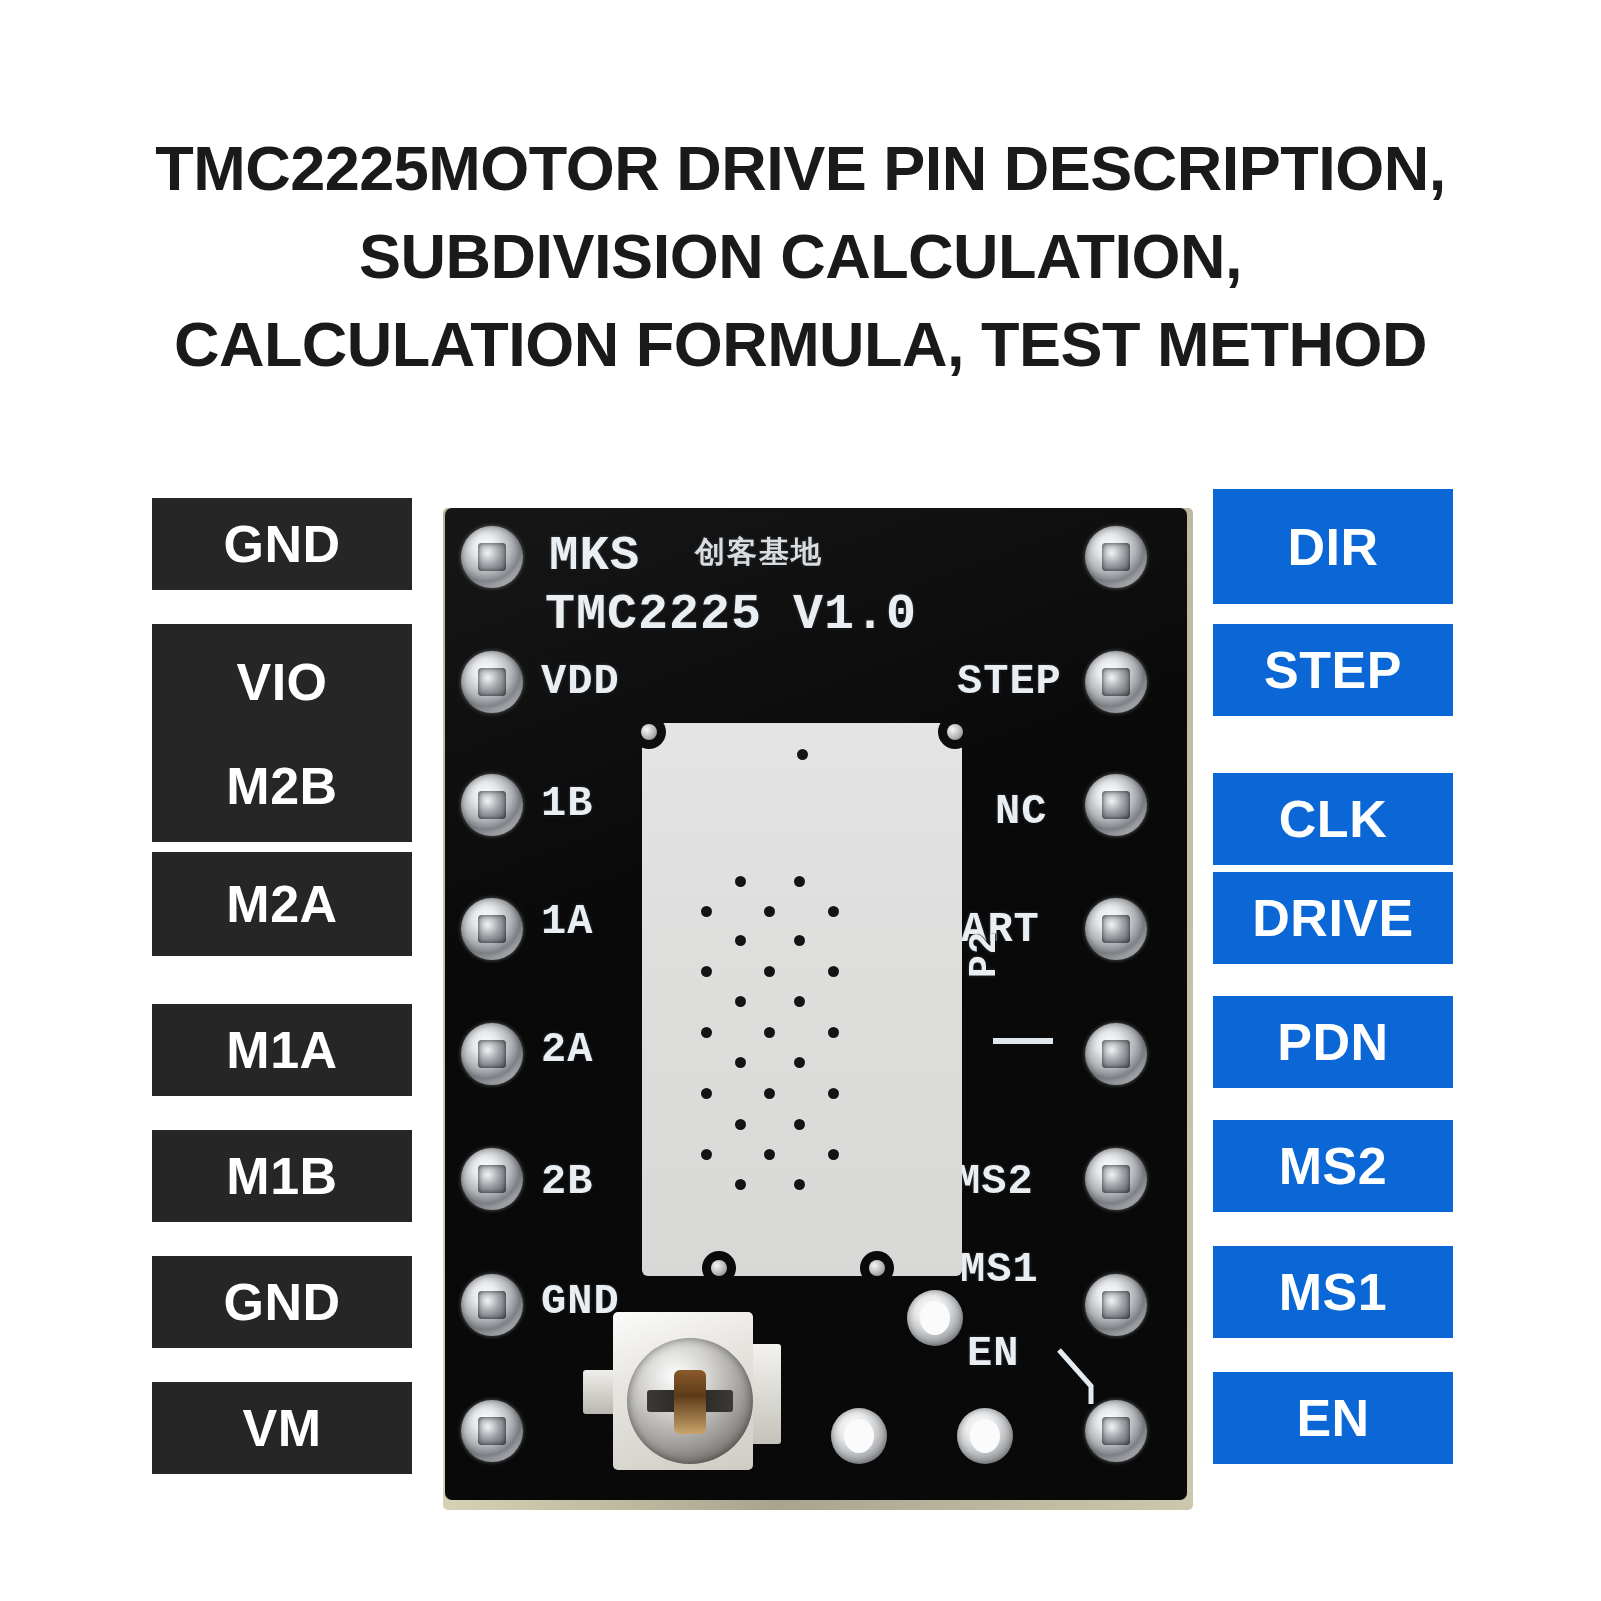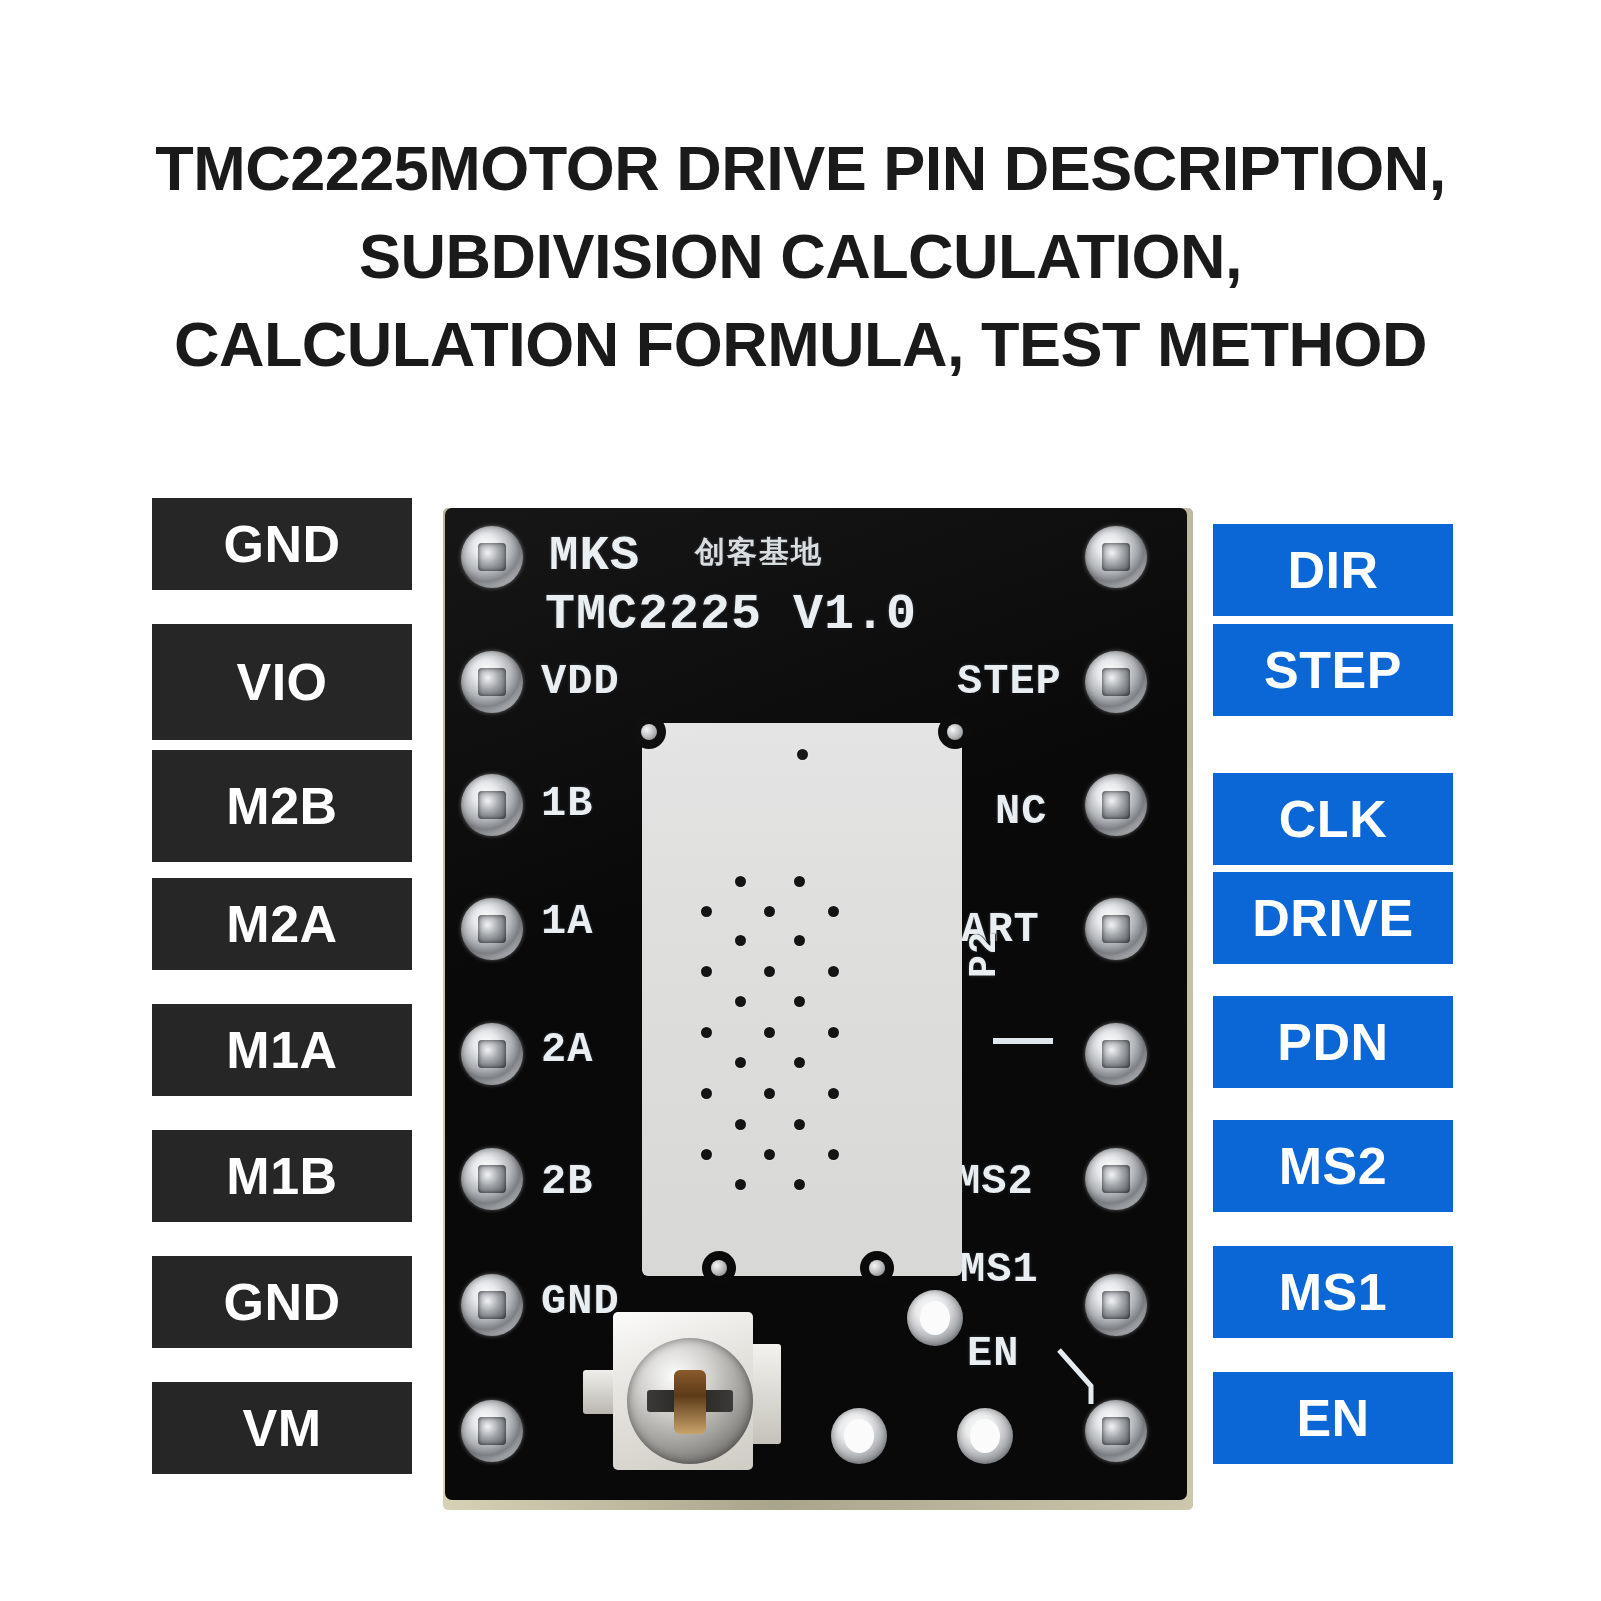--- a/index.html
+++ b/index.html
@@ -292,40 +292,40 @@
 </div>
 
 <div id="diagram">
 
   <div class="pin-label left" style="top:498px;height:92px">
       <span>GND</span>
     </div>
   <div class="pin-label left" style="top:624px;height:116px">
       <span>VIO</span>
     </div>
-  <div class="pin-label left" style="top:750px;height:112px">
+  <div class="pin-label left" style="top:730px;height:112px">
       <span>M2B</span>
     </div>
-  <div class="pin-label left" style="top:878px;height:92px">
+  <div class="pin-label left" style="top:852px;height:104px">
       <span>M2A</span>
     </div>
   <div class="pin-label left" style="top:1004px;height:92px">
       <span>M1A</span>
     </div>
   <div class="pin-label left" style="top:1130px;height:92px">
       <span>M1B</span>
     </div>
   <div class="pin-label left" style="top:1256px;height:92px">
       <span>GND</span>
     </div>
   <div class="pin-label left" style="top:1382px;height:92px">
       <span>VM</span>
     </div>
 
-  <div class="pin-label right" style="top:524px;height:92px">
+  <div class="pin-label right" style="top:489px;height:115px">
       <span>DIR</span>
     </div>
   <div class="pin-label right" style="top:624px;height:92px">
       <span>STEP</span>
     </div>
   <div class="pin-label right" style="top:773px;height:92px">
       <span>CLK</span>
     </div>
   <div class="pin-label right" style="top:872px;height:92px">
       <span>DRIVE</span>

